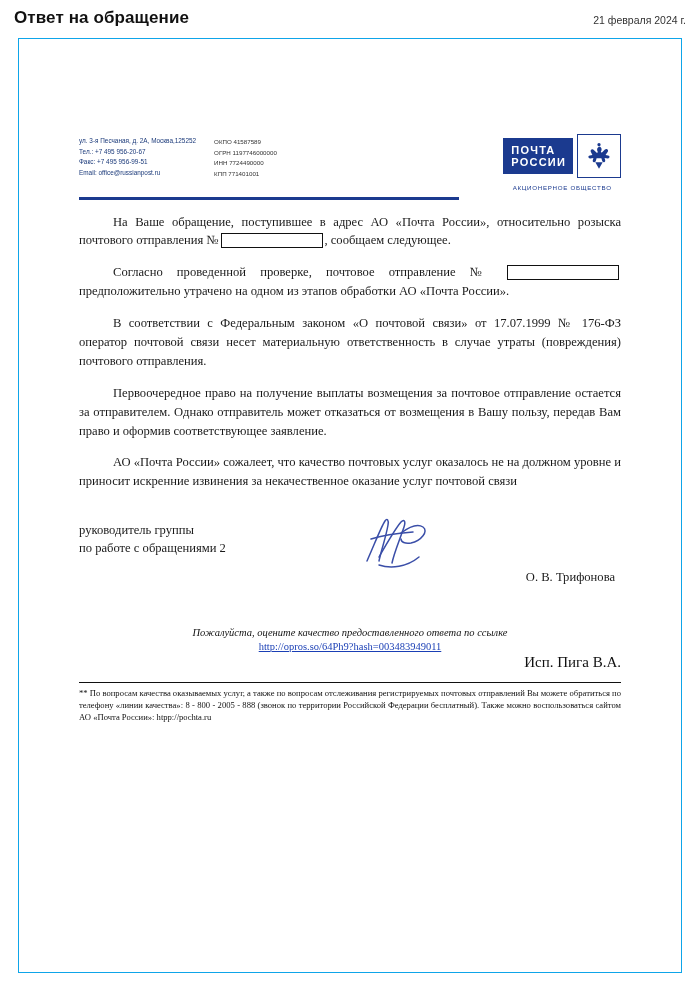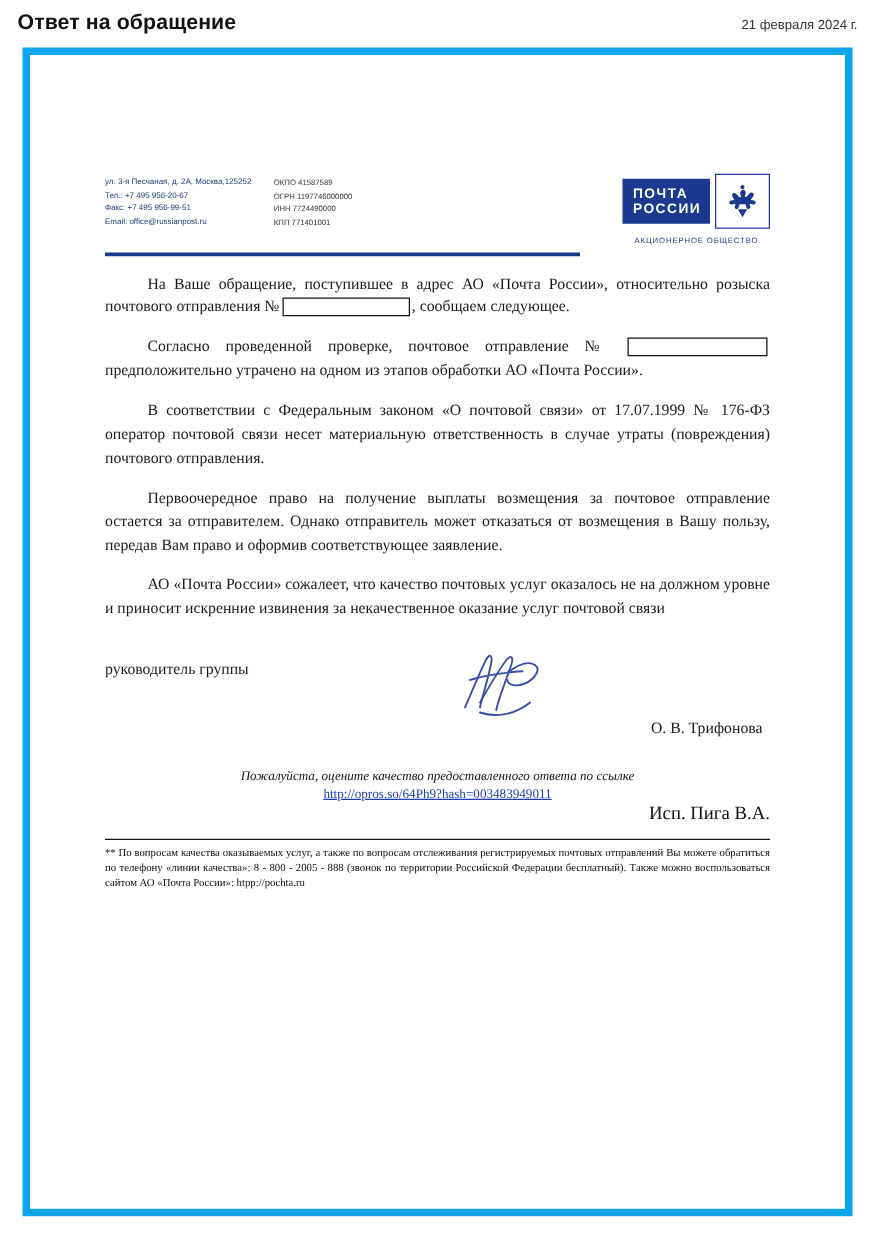--- a/index.html
+++ b/index.html
@@ -38,21 +38,21 @@
     font-size: 10.5px;
     color: #333333;
     padding-top: 6px;
     white-space: nowrap;
   }
   
   .sheet {
     position: relative;
     margin: 0 18px;
     background: #ffffff;
-    border: 6px solid #0ea5e9;
+    border: 1px solid #0ea5e9;
     height: 935px;
     box-sizing: border-box;
     padding: 0;
   }
   .sheet-inner {
     padding: 95px 60px 0 60px;
   }
   
   .letterhead {
     display: flex;
@@ -189,21 +189,21 @@
     position: absolute;
     left: 270px;
     top: -8px;
     width: 110px;
     height: 60px;
     color: #2d3e8f;
   }
   
   .feedback {
     text-align: center;
-    margin-top: 20px;
+    margin-top: 36px;
     font-size: 10.5px;
     font-style: italic;
     color: #111;
   }
   .feedback a {
     display: block;
     margin-top: 3px;
     font-style: normal;
     color: #1a3fb5;
     text-decoration: underline;
@@ -283,20 +283,21 @@
 
       <p class="body">В соответствии с Федеральным законом «О почтовой связи» от 17.07.1999 № 176-ФЗ оператор почтовой связи несет материальную ответственность в случае утраты (повреждения) почтового отправления.</p>
 
       <p class="body">Первоочередное право на получение выплаты возмещения за почтовое отправление остается за отправителем. Однако отправитель может отказаться от возмещения в Вашу пользу, передав Вам право и оформив соответствующее заявление.</p>
 
       <p class="body">АО «Почта России» сожалеет, что качество почтовых услуг оказалось не на должном уровне и приносит искренние извинения за некачественное оказание услуг почтовой связи</p>
 
       <div class="sig-wrap">
         <div class="sig-left">
           <div>руководитель группы</div>
+          <div>по работе с обращениями 2</div>
         </div>
         <div class="sig-mark">
           <svg width="110" height="60" viewBox="0 0 110 60" aria-hidden="true">
             <g fill="none" stroke="#3a4ea8" stroke-width="1.5" stroke-linecap="round">
               <path d="M18 48 C 26 30, 32 14, 36 8 C 38 5, 40 7, 39 12 C 37 24, 32 38, 30 48"></path>
               <path d="M30 44 C 38 30, 46 16, 52 9 C 55 6, 57 8, 55 14 C 51 26, 45 40, 43 50"></path>
               <path d="M22 26 C 34 22, 50 20, 64 19"></path>
               <path d="M52 20 C 60 14, 68 10, 74 14 C 80 18, 72 28, 62 30 C 56 31, 52 29, 52 26"></path>
               <path d="M30 52 C 42 56, 58 54, 70 44"></path>
             </g>

